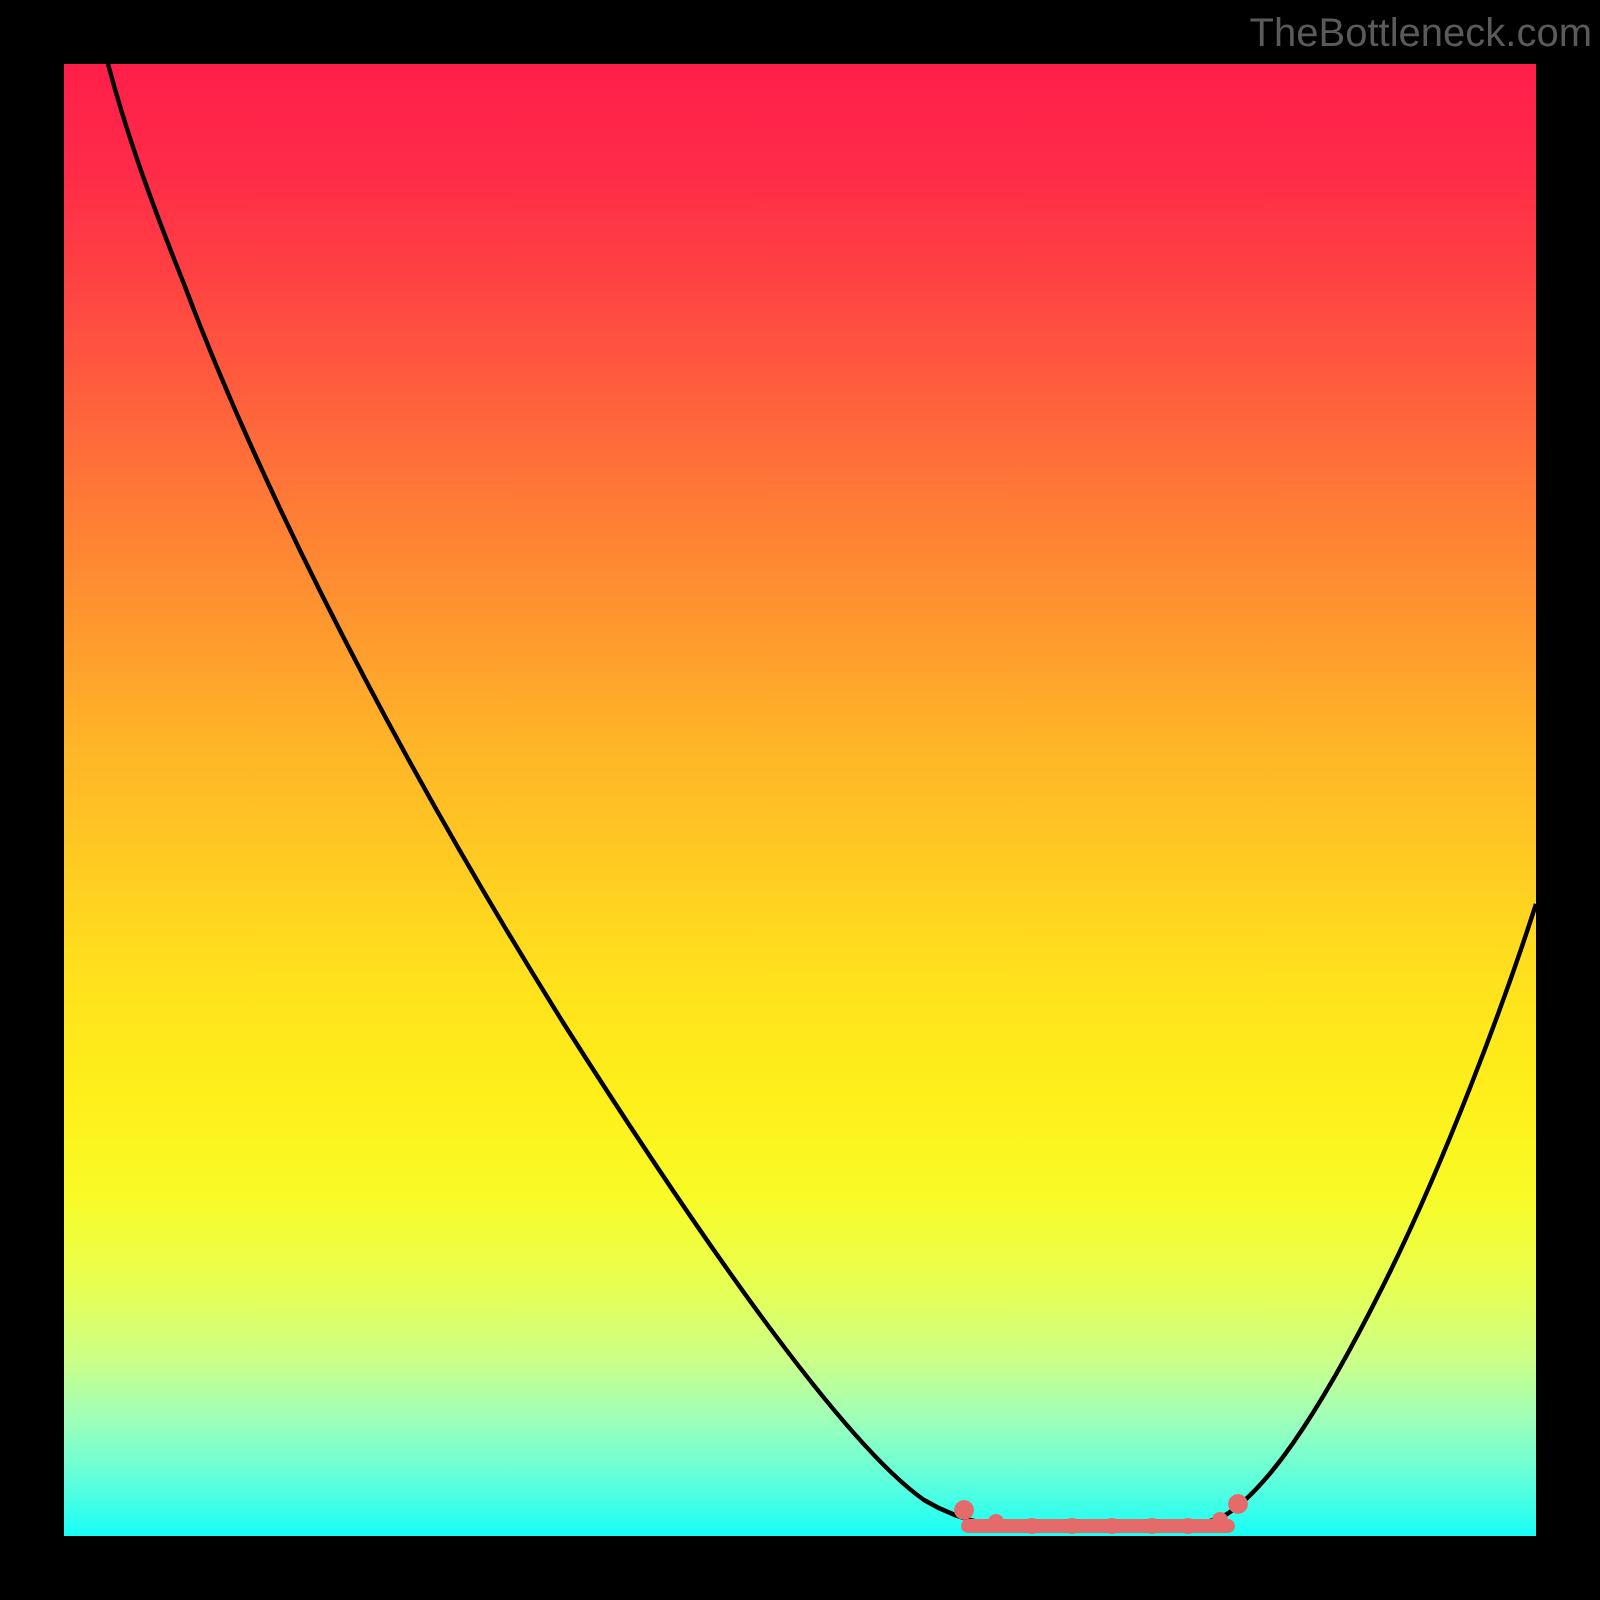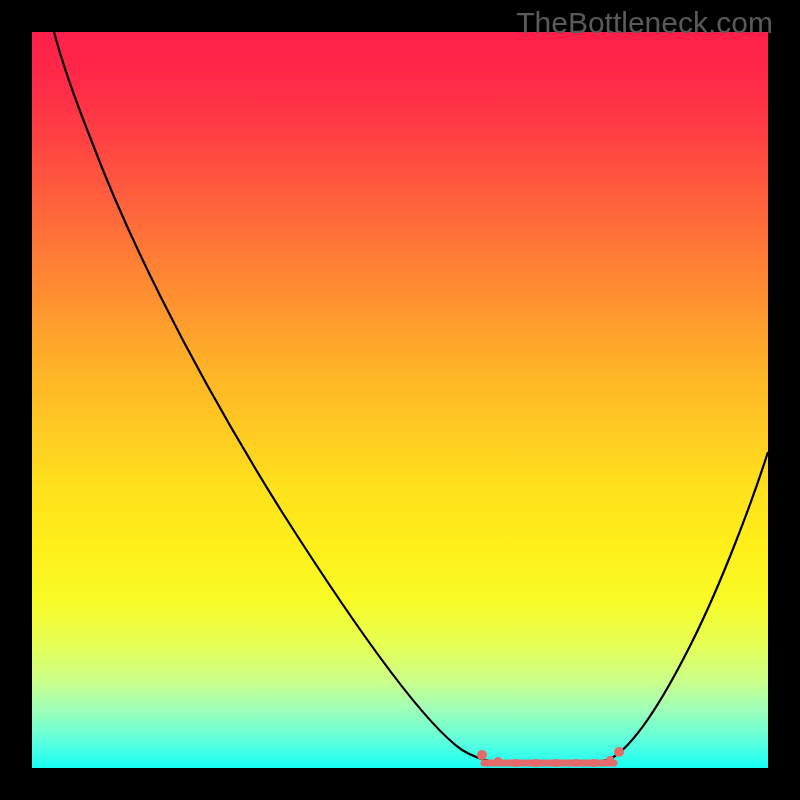--- a/index.html
+++ b/index.html
@@ -6,22 +6,22 @@
   body {
     width: 800px;
     height: 800px;
     background: #000;
     position: relative;
     font-family: Arial, sans-serif;
   }
   .watermark {
     position: absolute;
     top: 6px;
-    right: 27px;
-    font-size: 30px;
+    right: 4px;
+    font-size: 20px;
     font-weight: 500;
     color: #5a5a5a;
     z-index: 10;
   }
   .plot-area {
     position: absolute;
     left: 32px;
     top: 32px;
     width: 736px;
     height: 736px;

